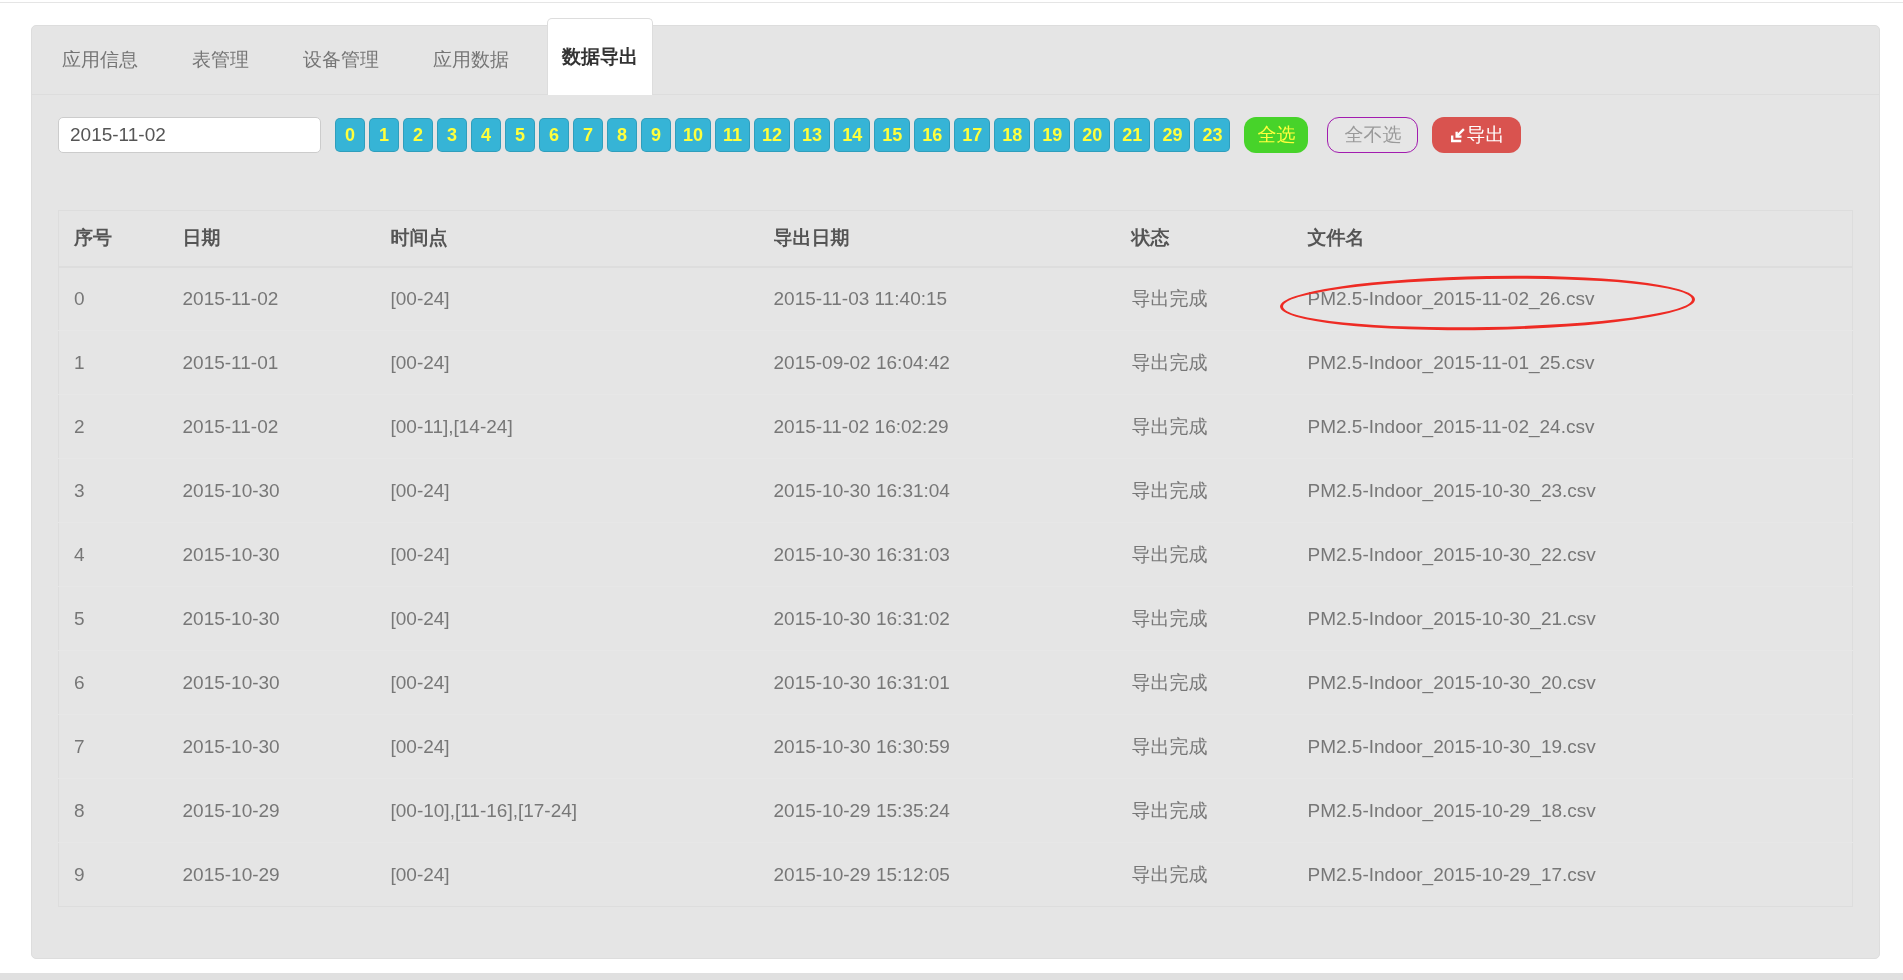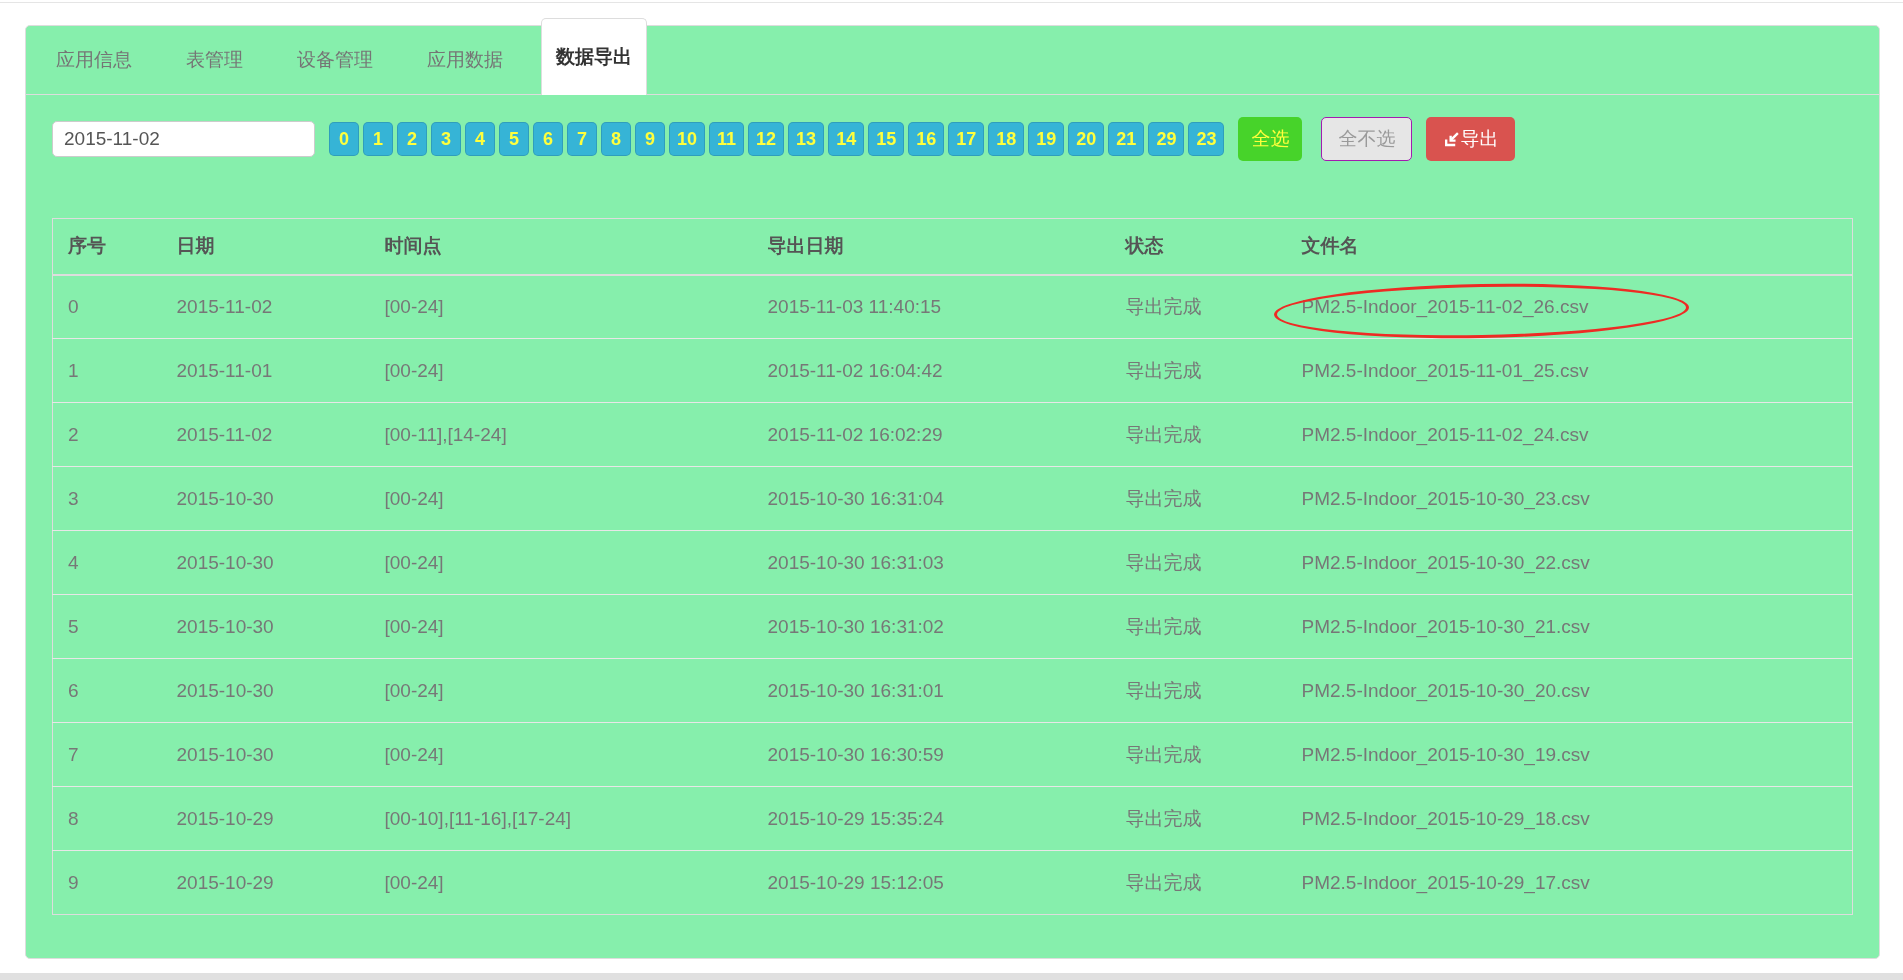--- a/index.html
+++ b/index.html
@@ -5,22 +5,22 @@
   * { margin:0; padding:0; box-sizing:border-box; }
   html,body { background:#fff; }
   .page {
     position:relative; width:1903px; height:980px; overflow:hidden;
     background:#fff; font-family:"Liberation Sans","DejaVu Sans",sans-serif;
   }
   .top-line { position:absolute; top:2px; left:0; right:0; height:1px; background:#e5e5e5; }
   .bottom-strip { position:absolute; bottom:0; left:0; right:0; height:7px; background:#e0e0e0; }
 
   .panel {
-    position:absolute; left:25px; right:23px; top:25px; height:934px;
-    background:#86efac; border:1px solid #ddd; border-radius:5px;
+    position:absolute; left:31px; right:23px; top:25px; height:934px;
+    background:#e5e5e5; border:1px solid #ddd; border-radius:5px;
   }
   .tabbar {
     position:relative; height:69px; border-bottom:1px solid #ddd;
     padding-left:14px; display:flex; align-items:stretch;
   }
   .tab {
     display:flex; align-items:center; padding:0 16px; margin-right:22px;
     font-size:19px; color:#757575; cursor:pointer; white-space:nowrap;
   }
   .tab.active {
@@ -38,21 +38,21 @@
   }
   .hours { display:flex; gap:4px; margin-left:14px; }
   .hour-btn {
     min-width:30px; height:34px; padding:0 7px;
     display:flex; align-items:center; justify-content:center;
     background:var(--hour-bg,#36b4d6); color:var(--hour-fg,#ffff3c);
     border:1px solid rgba(0,0,0,0.12); border-radius:5px;
     font-size:18px; font-weight:bold; cursor:pointer; font-family:inherit;
   }
   .btn {
-    height:44px; border:none; border-radius:5px; font-size:19px;
+    height:36px; border:none; border-radius:12px; font-size:19px;
     cursor:pointer; font-family:inherit; display:flex; align-items:center;
   }
   .btn.select-all { margin-left:14px; padding:0 13px; background:var(--selall-bg,#47d32a); color:#ffff3c; }
   .btn.deselect-all { margin-left:19px; padding:0 16px; background:var(--desel-bg,#e6e6e6); color:#9a9a9a; border:1px solid #a21caf; }
   .btn.export { margin-left:14px; padding:0 17px; background:var(--export-bg,#d9534f); color:#fff; }
   .exp-icon { display:flex; align-items:center; }
 
   .table-wrap { position:relative; margin-top:57px; }
   table.grid {
     width:100%; border-collapse:collapse; table-layout:fixed;
@@ -151,21 +151,21 @@
                 <td>2015-11-02</td>
                 <td>[00-24]</td>
                 <td>2015-11-03 11:40:15</td>
                 <td>导出完成</td>
                 <td>PM2.5-Indoor_2015-11-02_26.csv</td>
               </tr>
               <tr>
                 <td>1</td>
                 <td>2015-11-01</td>
                 <td>[00-24]</td>
-                <td>2015-11-02 16:04:42</td>
+                <td>2015-09-02 16:04:42</td>
                 <td>导出完成</td>
                 <td>PM2.5-Indoor_2015-11-01_25.csv</td>
               </tr>
               <tr>
                 <td>2</td>
                 <td>2015-11-02</td>
                 <td>[00-11],[14-24]</td>
                 <td>2015-11-02 16:02:29</td>
                 <td>导出完成</td>
                 <td>PM2.5-Indoor_2015-11-02_24.csv</td>

